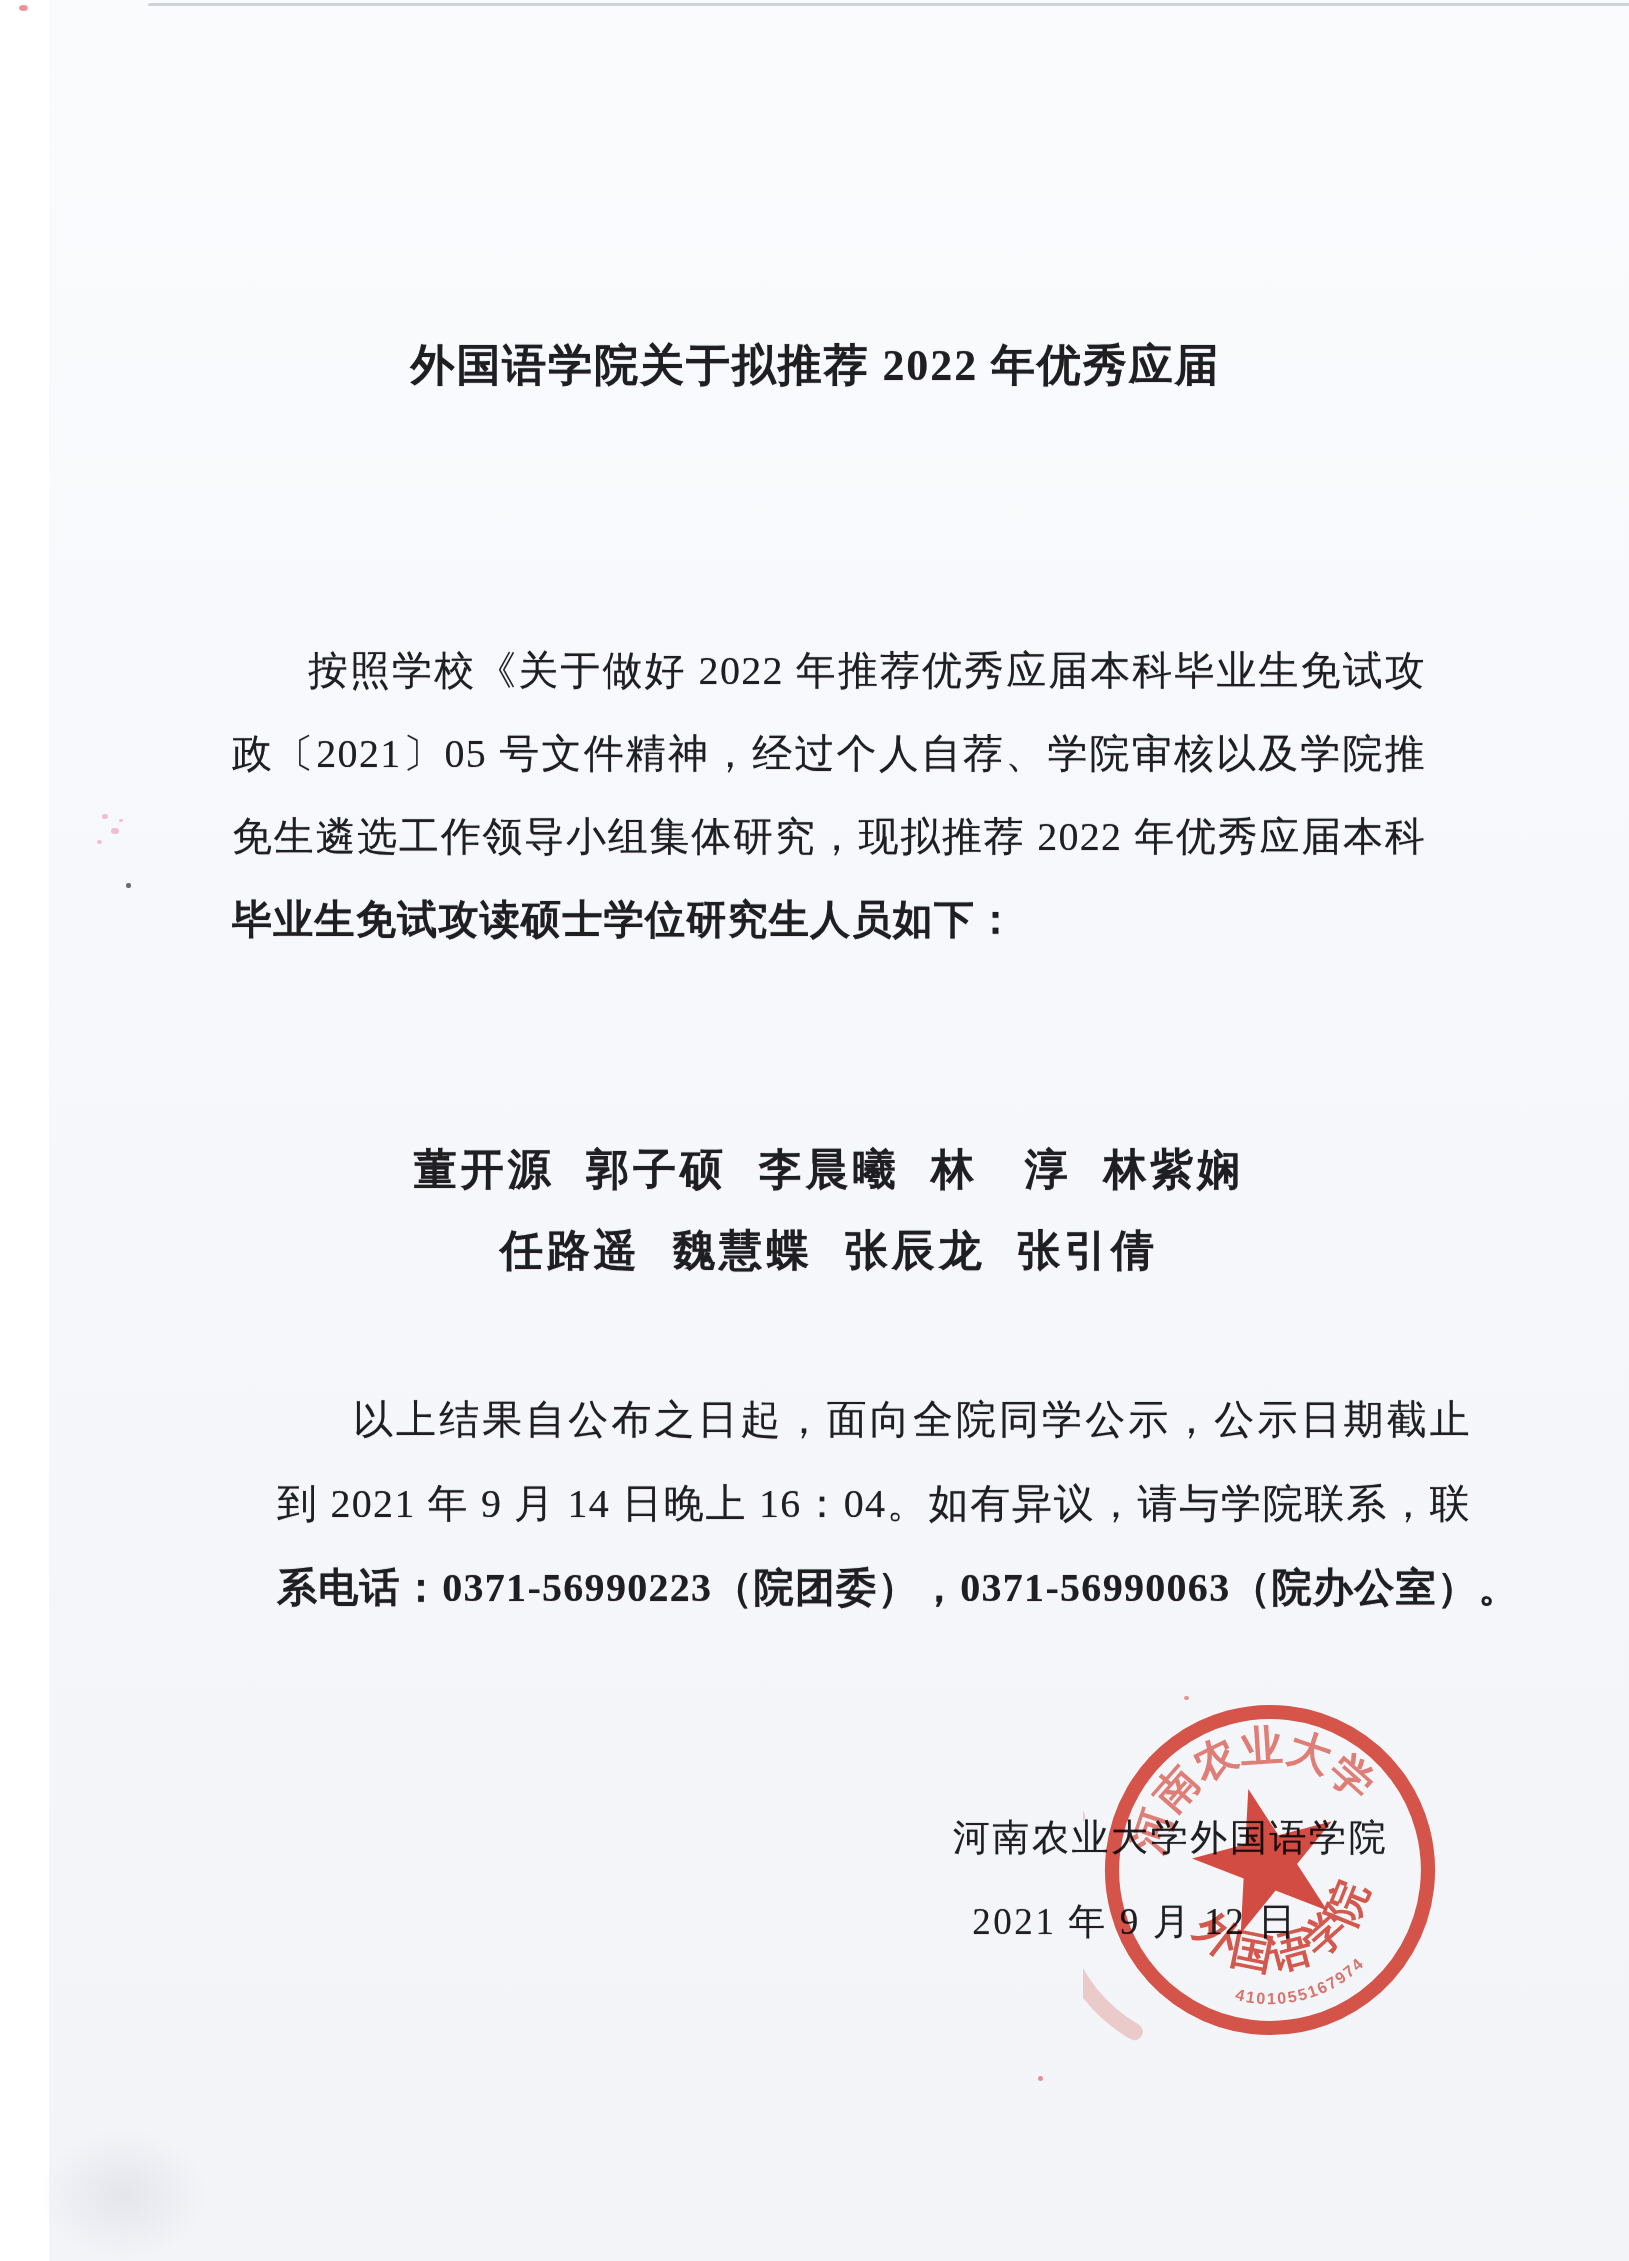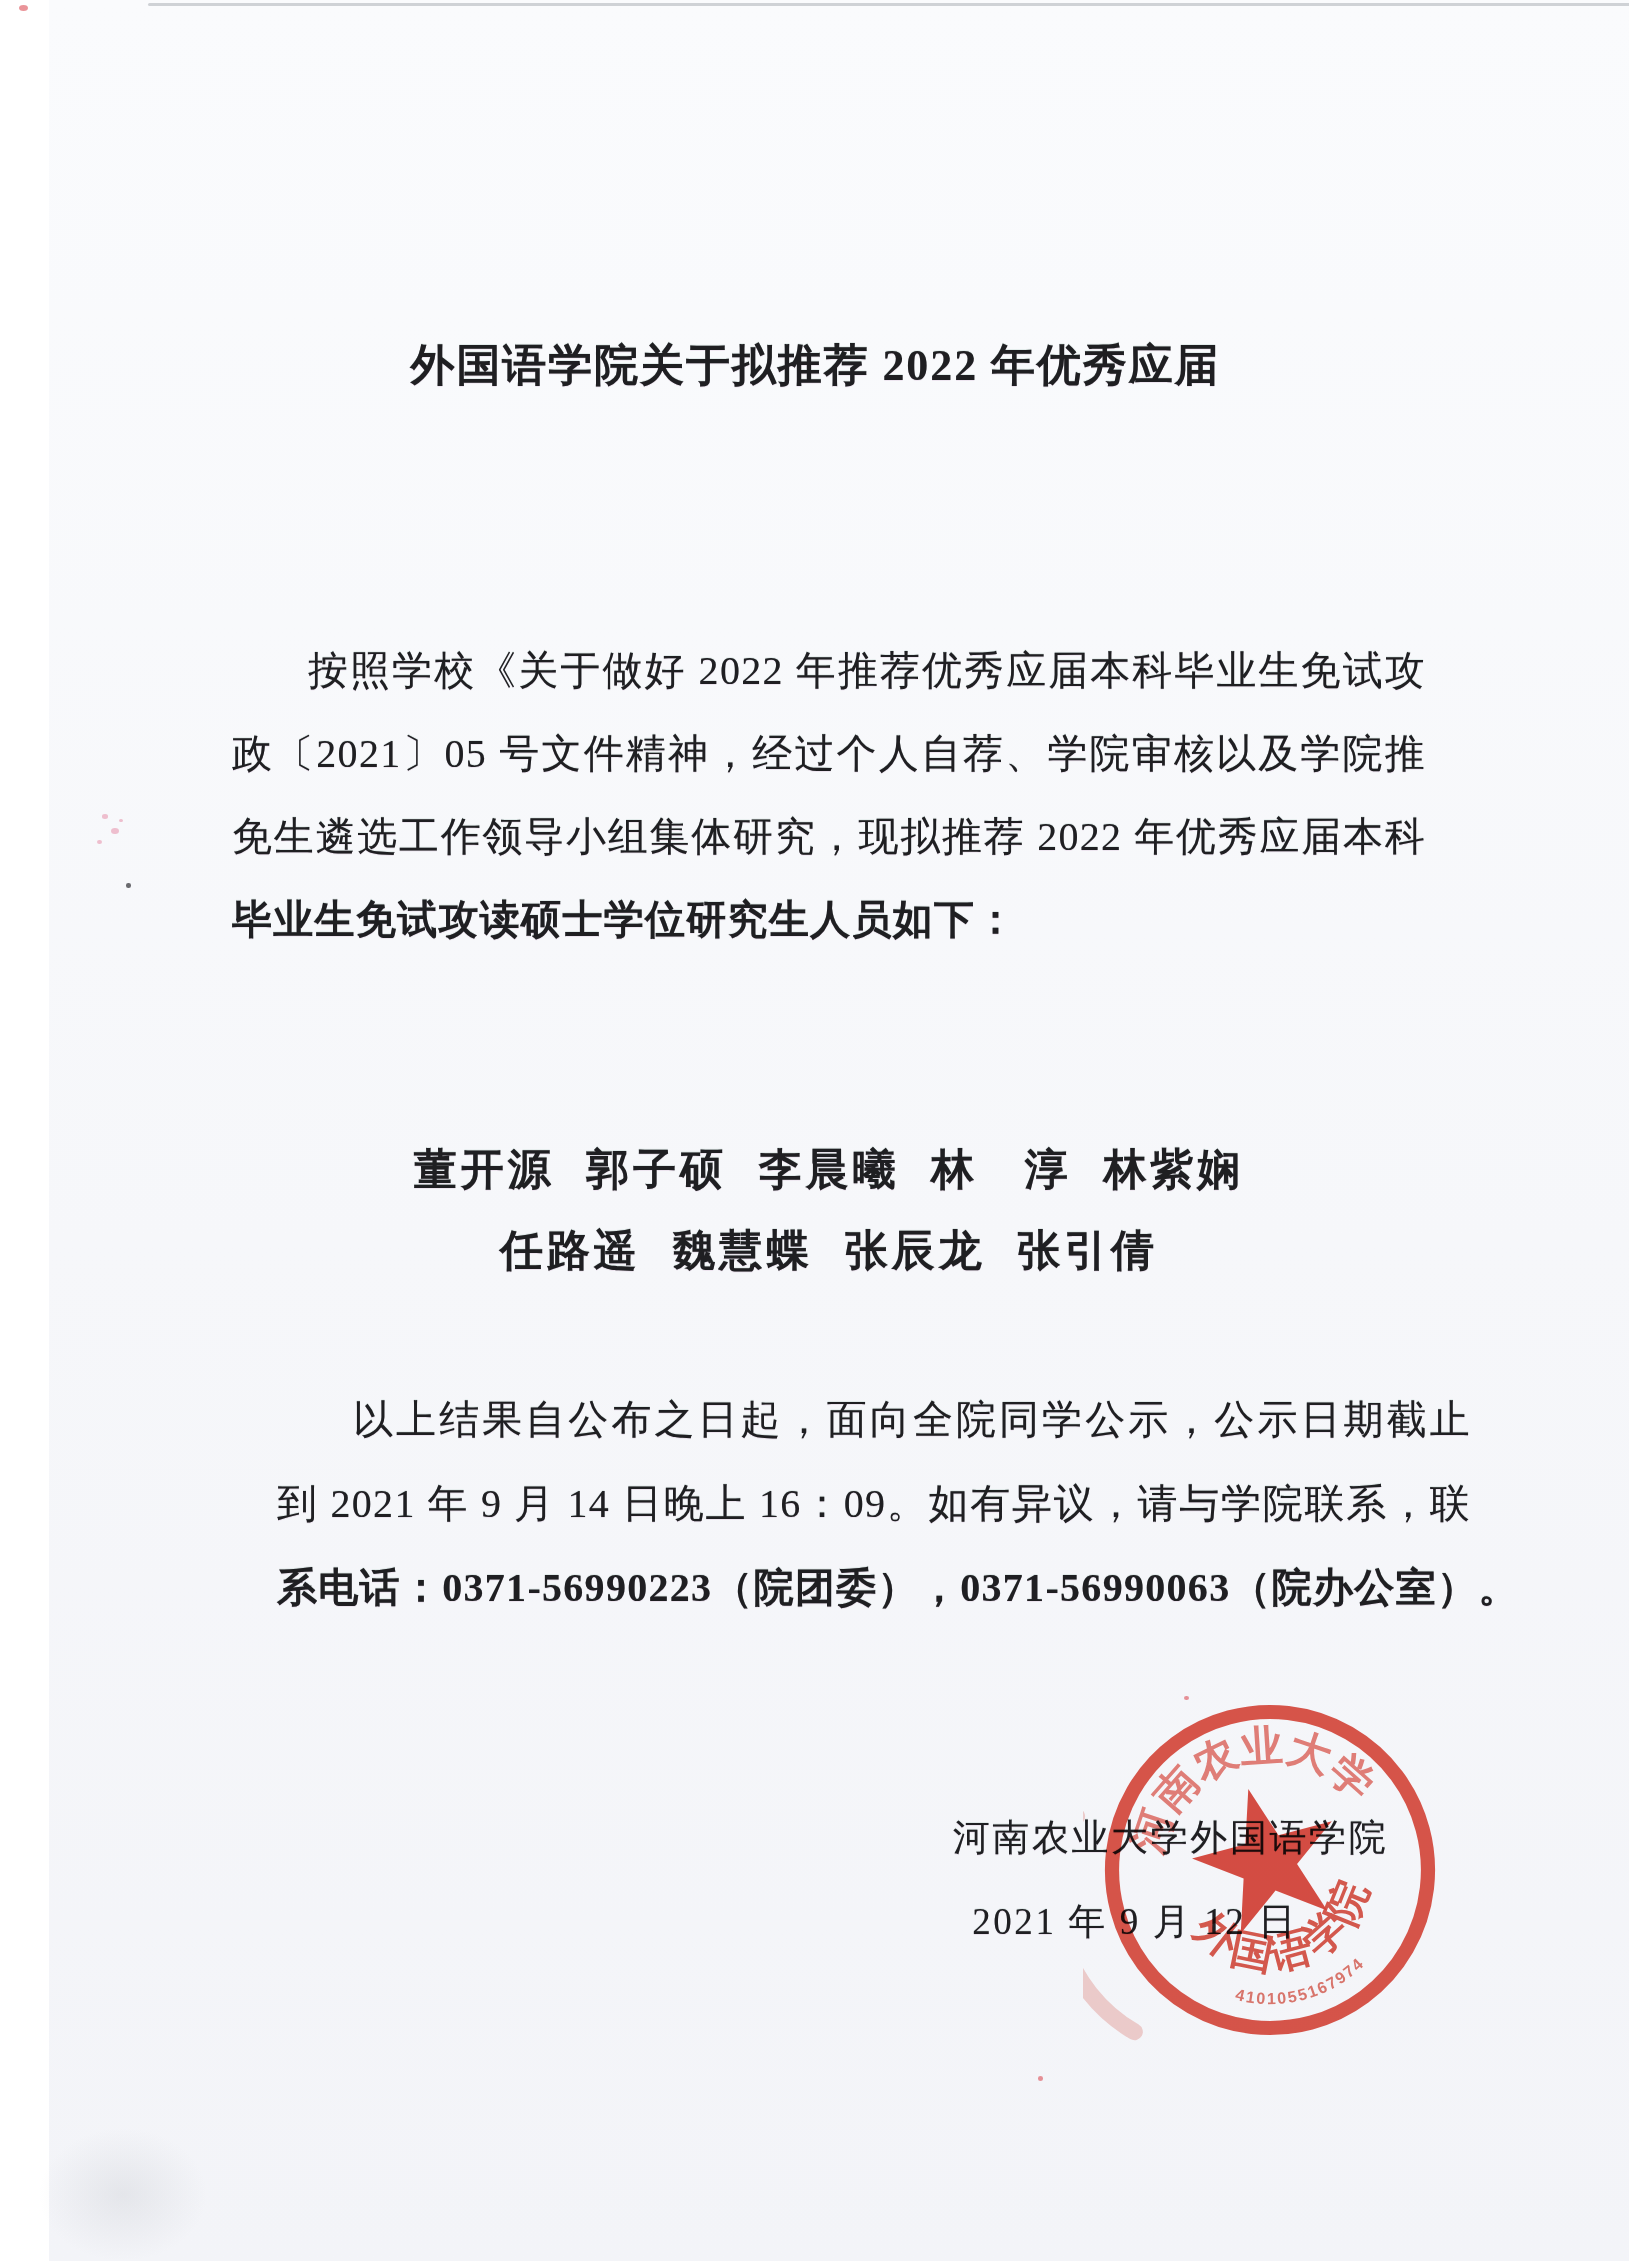--- a/index.html
+++ b/index.html
@@ -59,21 +59,21 @@
     <div class="line last">毕业生免试攻读硕士学位研究生人员如下：</div>
   </div>
 
   <div class="txt names">
     <div class="line">董开源  郭子硕  李晨曦  林　淳  林紫娴</div>
     <div class="line">任路遥  魏慧蝶  张辰龙  张引倩</div>
   </div>
 
   <div class="txt para" id="para2">
     <div class="line indent">以上结果自公布之日起，面向全院同学公示，公示日期截止</div>
-    <div class="line">到 2021 年 9 月 14 日晚上 16：09。如有异议，请与学院联系，联</div>
+    <div class="line">到 2021 年 9 月 14 日晚上 16：04。如有异议，请与学院联系，联</div>
     <div class="line last">系电话：0371-56990223（院团委），0371-56990063（院办公室）。</div>
   </div>
 
   <div class="txt sig">河南农业大学外国语学院</div>
   <div class="txt date">2021 年 9 月 12 日</div>
 
   <div class="seal">
     <svg viewBox="-290 -290 580 580" xmlns="http://www.w3.org/2000/svg">
       <defs>
         <path id="arcTop" d="M -159.7 -58.1 A 170 170 0 0 1 159.7 -58.1" fill="none"></path>

